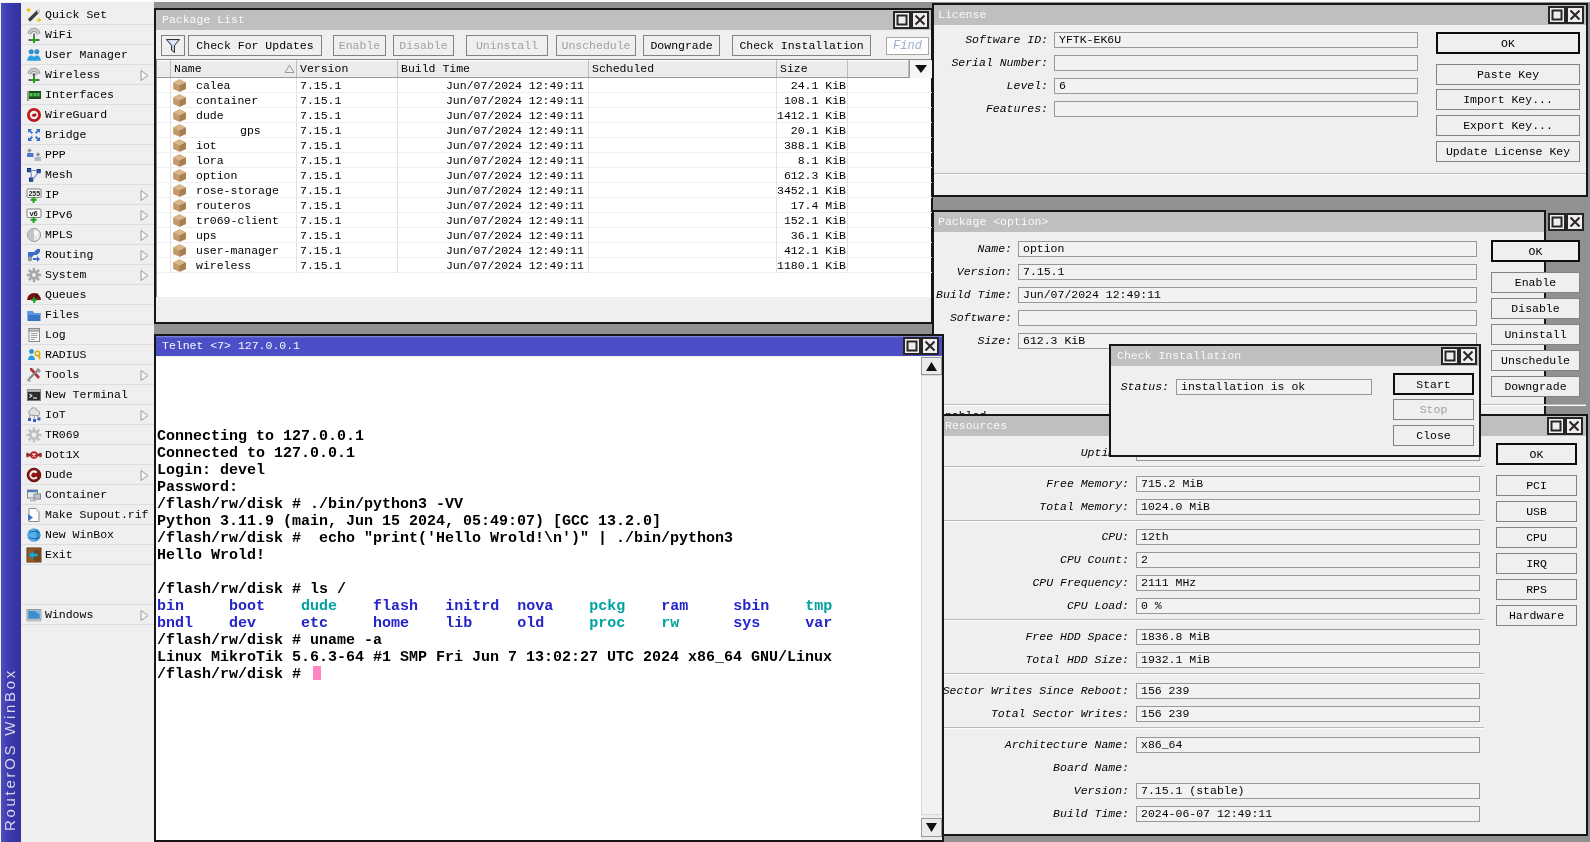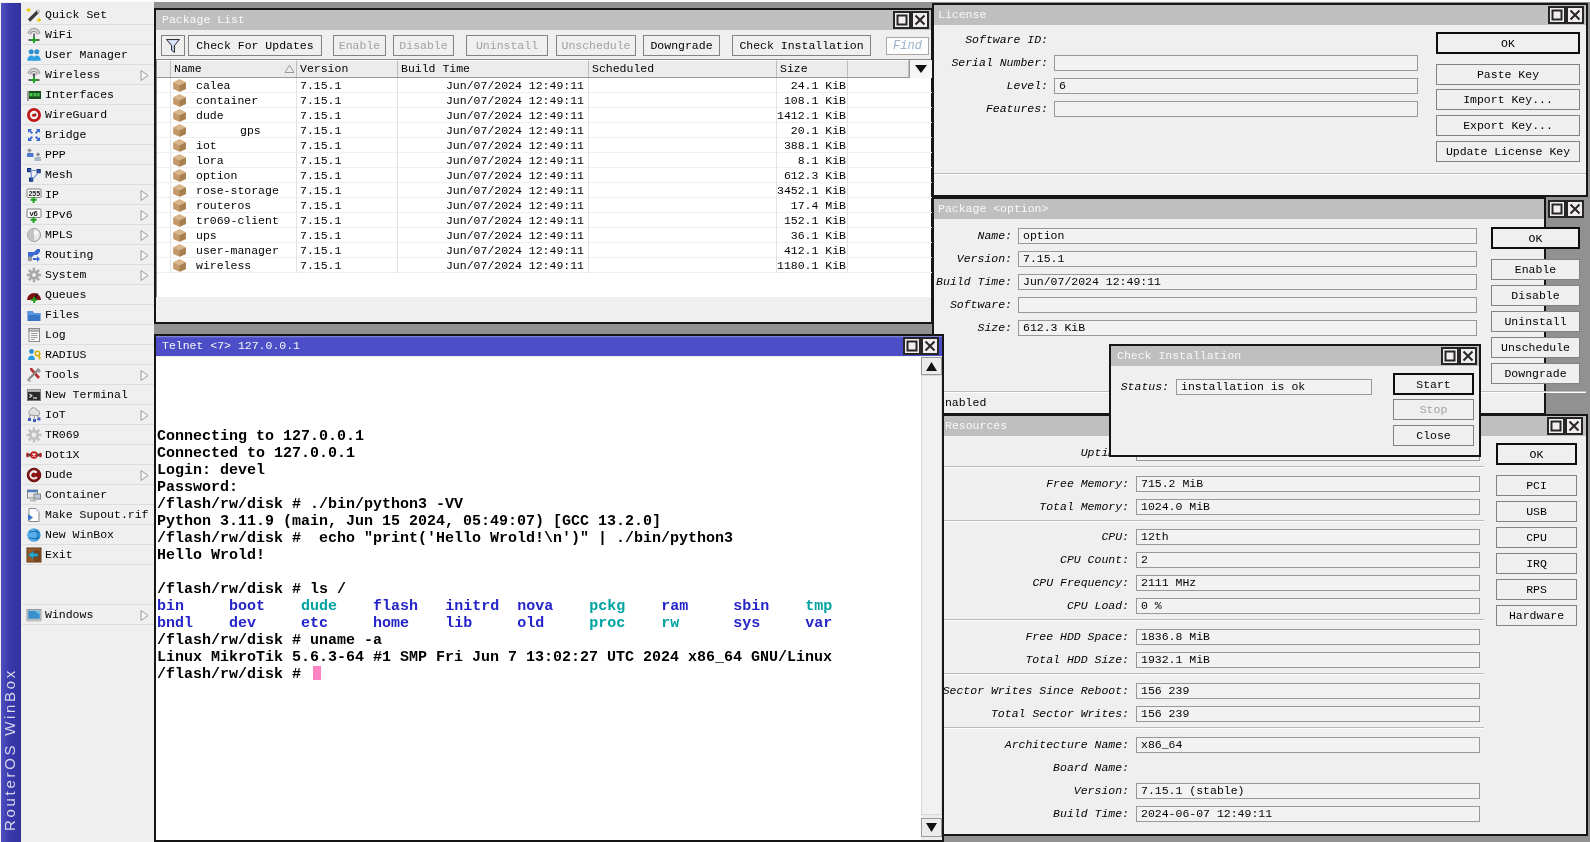--- a/index.html
+++ b/index.html
@@ -584,34 +584,35 @@
 </div>
 <div class="win" style="left:932px;top:3px;width:656px;height:194px;">
 <div class="tb tbg" style="padding-left:4px;">License</div>
 <div class="wbtn" style="left:614px;top:1px;"><svg width="14" height="14" viewBox="0 0 14 14">
         <rect x="2.5" y="2.5" width="9" height="9" fill="none" stroke="#262626" stroke-width="2"></rect>
       </svg></div>
     <div class="wbtn" style="left:632px;top:1px;"><svg width="14" height="14" viewBox="0 0 14 14">
         <path d="M2.5 2.5l9 9M11.5 2.5l-9 9" stroke="#262626" stroke-width="2"></path>
       </svg></div>
 <div class="lbl" style="left:0;top:27px;width:114px;">Software ID:</div>
+<div class="inp" style="left:120px;top:27px;width:364px;height:16px;">YFTK-EK6U</div>
 <div class="lbl" style="left:0;top:50px;width:114px;">Serial Number:</div>
 <div class="inp" style="left:120px;top:50px;width:364px;height:16px;"></div>
 <div class="lbl" style="left:0;top:73px;width:114px;">Level:</div>
 <div class="inp" style="left:120px;top:73px;width:364px;height:16px;">6</div>
 <div class="lbl" style="left:0;top:96px;width:114px;">Features:</div>
 <div class="inp" style="left:120px;top:96px;width:364px;height:16px;"></div>
 <div class="btnd" style="left:502px;top:27px;width:144px;height:22px;line-height:20px;">OK</div>
 <div class="btn" style="left:502px;top:59px;width:144px;height:21px;line-height:19px;">Paste Key</div>
 <div class="btn" style="left:502px;top:84px;width:144px;height:21px;line-height:19px;">Import Key...</div>
 <div class="btn" style="left:502px;top:110px;width:144px;height:21px;line-height:19px;">Export Key...</div>
 <div class="btn" style="left:502px;top:136px;width:144px;height:21px;line-height:19px;">Update License Key</div>
 <div class="sep" style="left:0;top:168px;width:652px;"></div>
 </div>
-<div class="win" style="left:932px;top:197px;width:614px;height:218px;">
+<div class="win" style="left:932px;top:210px;width:614px;height:218px;">
 <div class="tb tbg" style="padding-left:4px;">Package &lt;option&gt;</div>
 <div class="wbtn" style="left:614px;top:1px;"><svg width="14" height="14" viewBox="0 0 14 14">
         <rect x="2.5" y="2.5" width="9" height="9" fill="none" stroke="#262626" stroke-width="2"></rect>
       </svg></div>
     <div class="wbtn" style="left:632px;top:1px;"><svg width="14" height="14" viewBox="0 0 14 14">
         <path d="M2.5 2.5l9 9M11.5 2.5l-9 9" stroke="#262626" stroke-width="2"></path>
       </svg></div>
 <div class="lbl" style="left:0;top:29px;width:78px;">Name:</div>
 <div class="inp" style="left:84px;top:29px;width:459px;height:16px;">option</div>
 <div class="lbl" style="left:0;top:52px;width:78px;">Version:</div>

